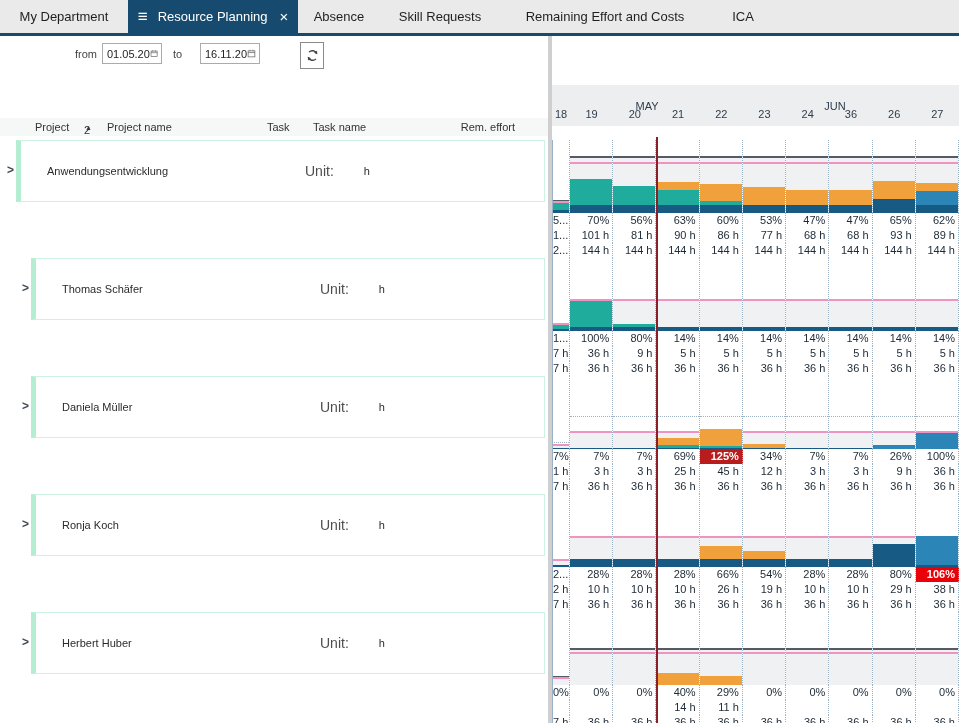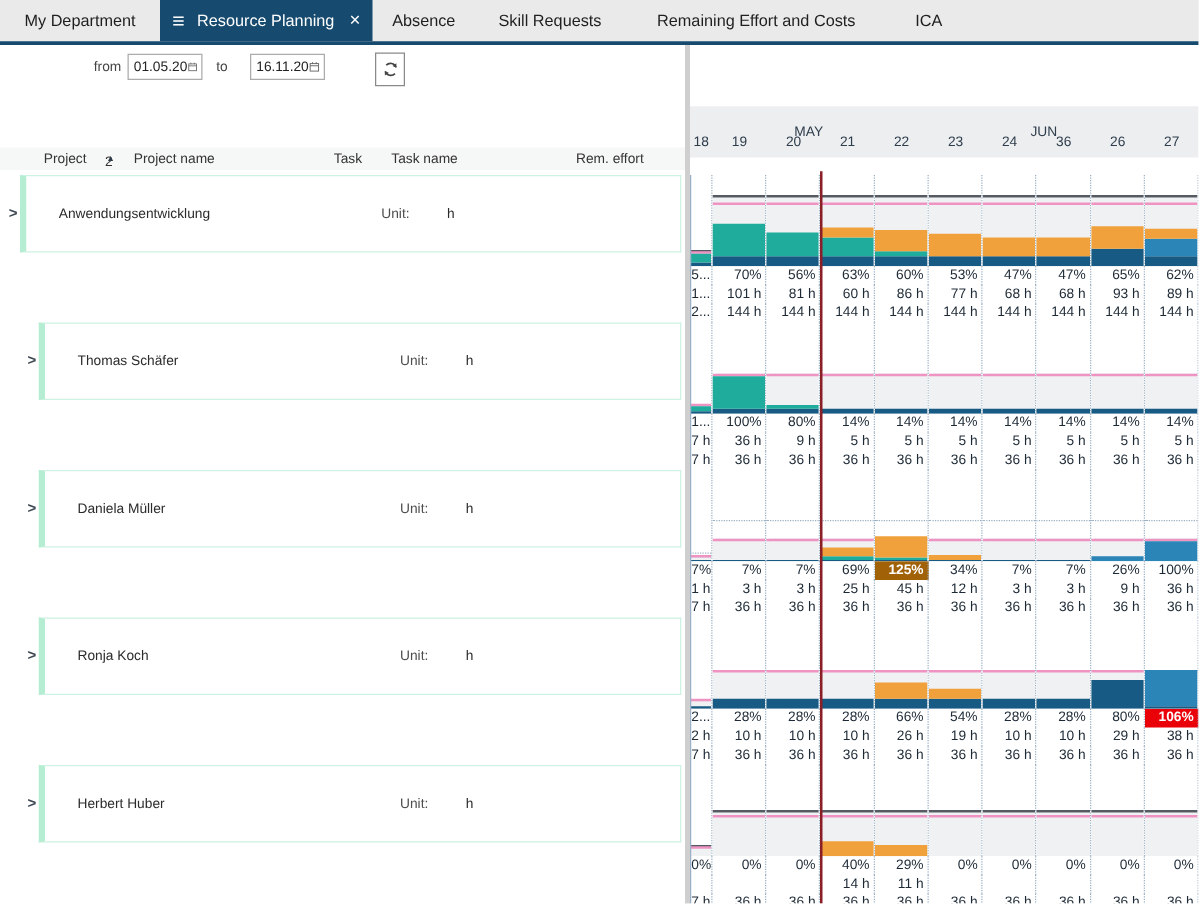--- a/index.html
+++ b/index.html
@@ -38,21 +38,21 @@
   .h-sort .tri{font-size:7px;color:#2d3a46;margin-left:1px;}
 
   
   .lrow{position:absolute;left:0;right:0;height:62px;}
   .chev{position:absolute;left:7px;top:23px;font-size:12px;font-weight:bold;color:#3f4a55;cursor:pointer;}
   .lrow.indent .chev{left:22px;}
   .lbox{position:absolute;left:16px;right:3px;top:0;bottom:0;background:#fff;
         border:1px solid #cdf2e1;border-left:5px solid #b4edd2;display:flex;align-items:center;}
   .lrow.indent .lbox{left:31px;}
   .lname{margin-left:26px;width:222px;font-size:11px;color:#2b2b2b;overflow:hidden;white-space:nowrap;}
-  .lunit{font-size:11px;color:#4d4d4d;padding-left:36px;}
+  .lunit{font-size:14px;color:#4d4d4d;padding-left:36px;}
   .luval{margin-left:30px;font-size:11px;color:#2b2b2b;}
 
   
   .theader{position:absolute;left:0;top:49px;right:0;height:41px;background:#eceef0;}
   .month{position:absolute;top:15px;transform:translateX(-50%);font-size:11px;color:#2f3d4c;}
   .weeks{position:absolute;left:0;right:0;bottom:2px;height:16px;display:flex;}
   .wcell{flex:1;text-align:center;font-size:11px;color:#2f3d4c;}
   .wcell.c0{flex:0 0 18px;}
 
   
@@ -300,21 +300,21 @@
               <div class="vcell">53%</div>
               <div class="vcell">47%</div>
               <div class="vcell">47%</div>
               <div class="vcell">65%</div>
               <div class="vcell">62%</div>
             </div>
             <div class="vline">
               <div class="vcell c0">1...</div>
               <div class="vcell">101 h</div>
               <div class="vcell">81 h</div>
-              <div class="vcell">60 h</div>
+              <div class="vcell">90 h</div>
               <div class="vcell">86 h</div>
               <div class="vcell">77 h</div>
               <div class="vcell">68 h</div>
               <div class="vcell">68 h</div>
               <div class="vcell">93 h</div>
               <div class="vcell">89 h</div>
             </div>
             <div class="vline">
               <div class="vcell c0">2...</div>
               <div class="vcell">144 h</div>
@@ -511,21 +511,21 @@
               <div class="pline" style="bottom: 16px; background: rgb(239, 147, 195);"></div>
               <div class="seg" style="bottom: 0px; height: 16px; background: rgb(43, 133, 182);"></div>
             </div>
           </div>
           <div class="cvals">
             <div class="vline">
               <div class="vcell c0">7%</div>
               <div class="vcell">7%</div>
               <div class="vcell">7%</div>
               <div class="vcell">69%</div>
-              <div class="vcell over" style="background: #a16207;">125%</div>
+              <div class="vcell over" style="background: #b91c1c;">125%</div>
               <div class="vcell">34%</div>
               <div class="vcell">7%</div>
               <div class="vcell">7%</div>
               <div class="vcell">26%</div>
               <div class="vcell">100%</div>
             </div>
             <div class="vline">
               <div class="vcell c0">1 h</div>
               <div class="vcell">3 h</div>
               <div class="vcell">3 h</div>

